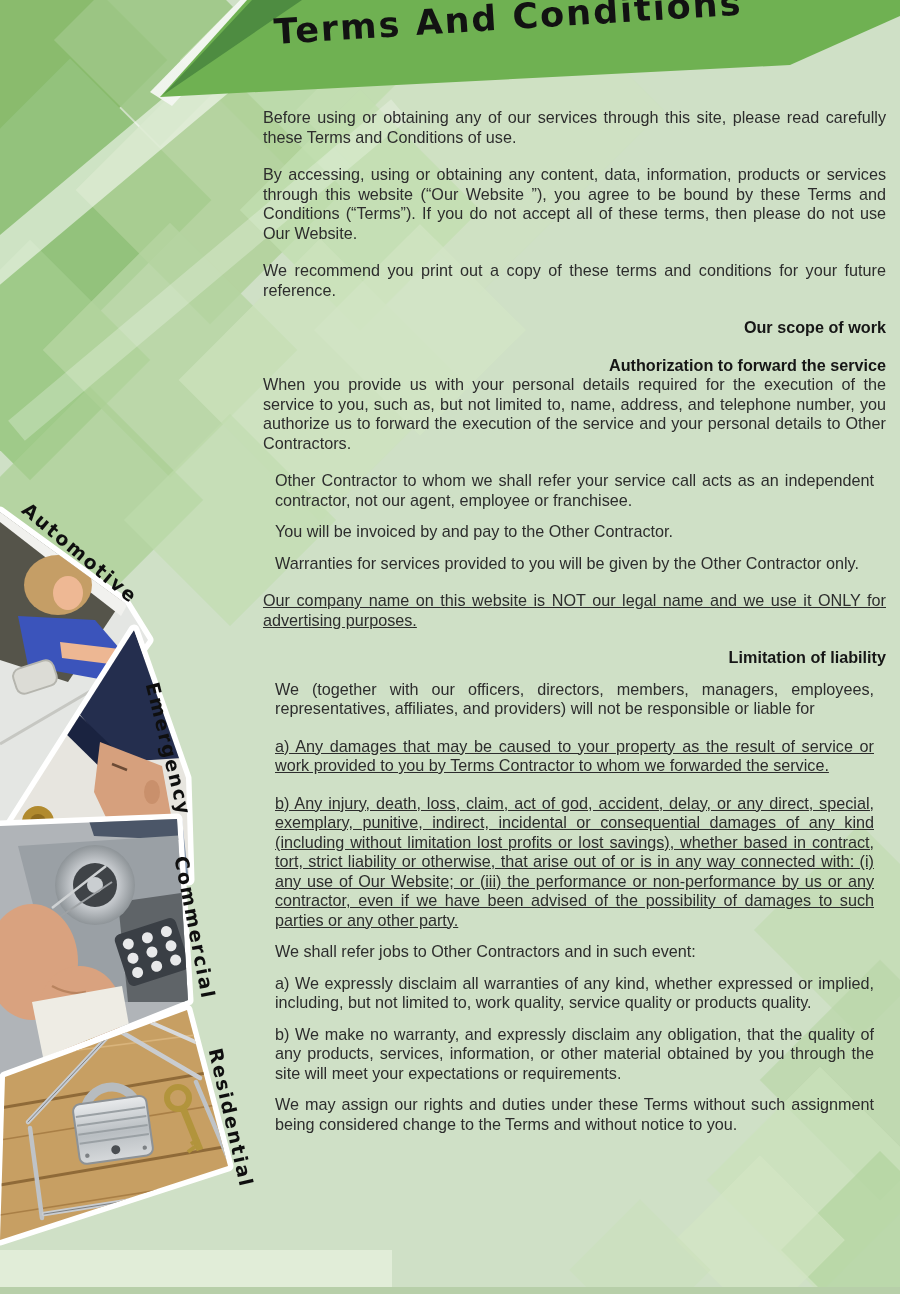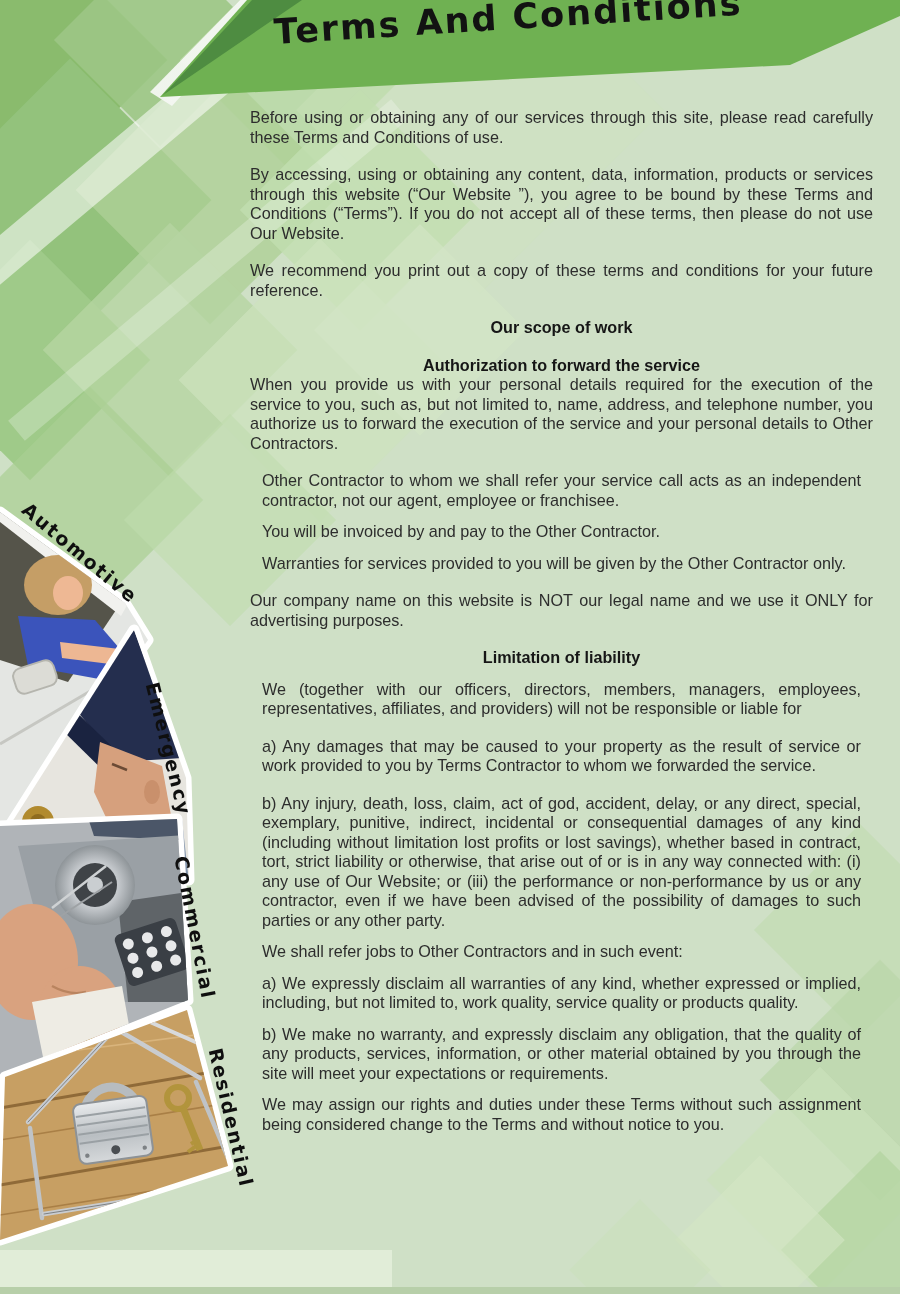--- a/index.html
+++ b/index.html
@@ -43,30 +43,30 @@
     white-space:nowrap;transform-origin:0 0;
   }
   .lbl-automotive{left:32px;top:498px;transform:rotate(40deg);}
   .lbl-emergency{left:163px;top:680px;transform:rotate(76deg);}
   .lbl-commercial{left:192px;top:854px;transform:rotate(79deg);}
   .lbl-residential{left:226px;top:1046px;transform:rotate(77deg);}
   
   .photos{position:absolute;left:0;top:0;}
   
   .content{
-    position:absolute;left:250px;top:108px;width:623px;
+    position:absolute;left:263px;top:108px;width:623px;
     font-size:16.2px;line-height:19.5px;color:var(--color-text,#2d2d2d);
     text-align:justify;
   }
   .content p{margin:12px;}
   .content .p{margin:0 0 18px 0;}
-  .content .gap{margin-top:18px;}
+  .content .gap{margin-top:18px;text-decoration:underline;}
   .content h2{
     margin:18px 0 0 0;font-size:16.2px;line-height:19.5px;
-    color:var(--color-heading,#161616);font-weight:bold;text-align:center;
+    color:var(--color-heading,#161616);font-weight:bold;text-align:right;
   }
   .content h2.first{margin-top:18px;}
 </style>
 </head>
 <body>
 
 <div class="page">
 
   <div>
     <div class="dm" style="left:-50px;top:-30px;width:180px;height:180px;background:#8abb6d;"></div>

